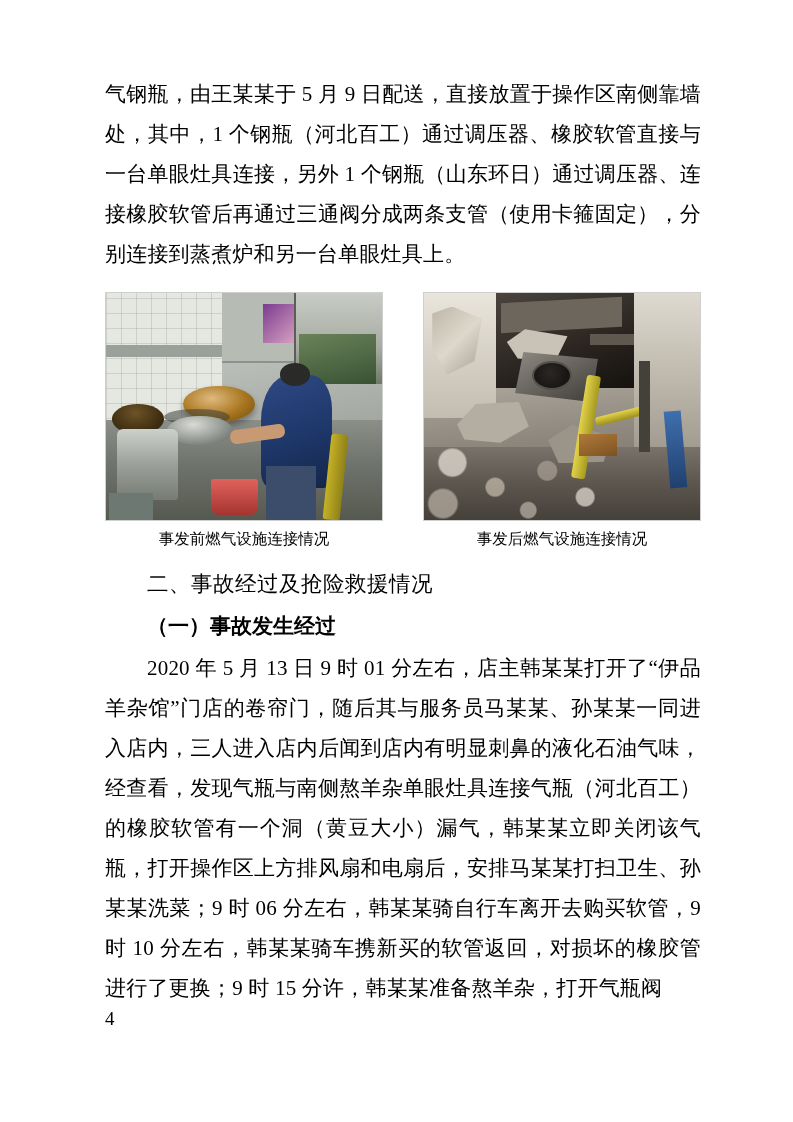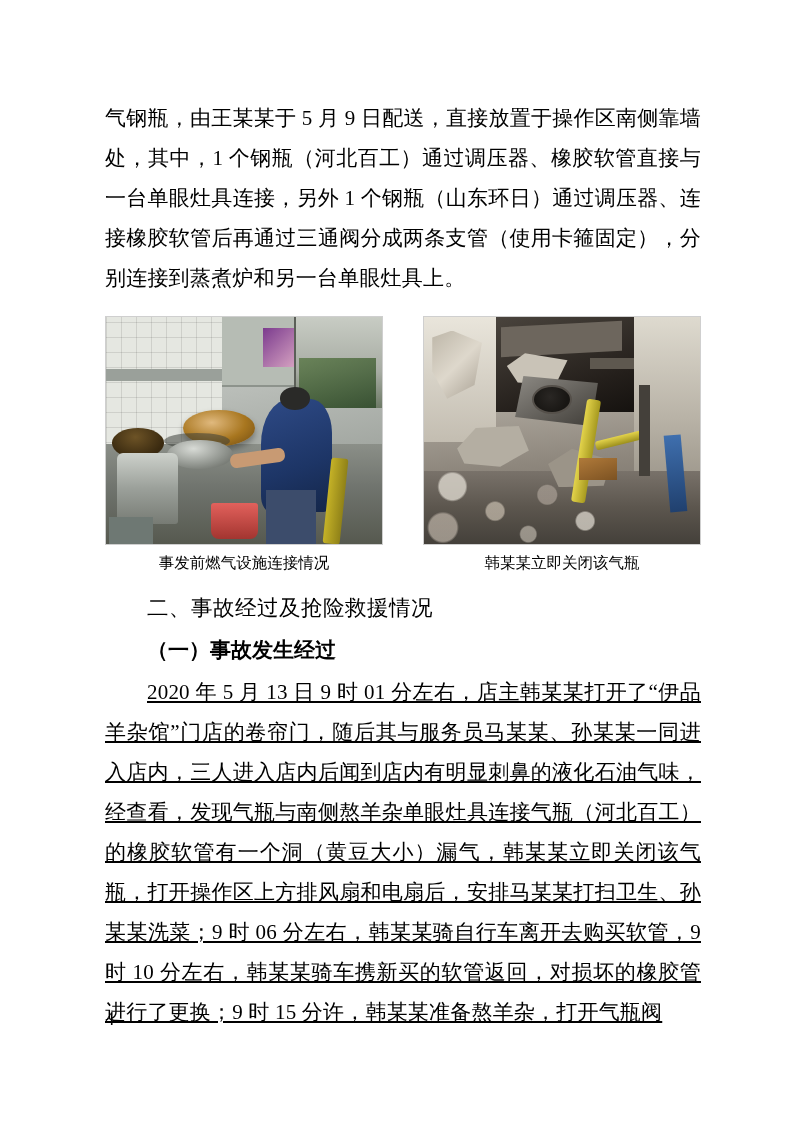--- a/index.html
+++ b/index.html
@@ -13,21 +13,21 @@
     font-family: "Liberation Serif", "DejaVu Serif", serif;
     color: #000000;
     position: relative;
     overflow: hidden;
   }
   .page {
     position: relative;
     width: 793px;
     height: 1122px;
     box-sizing: border-box;
-    padding: 98px 92px 0 105px;
+    padding: 74px 92px 0 105px;
   }
   .para {
     font-size: 21px;
     line-height: 40px;
     text-align: justify;
     text-justify: inter-ideograph;
     letter-spacing: 0.2px;
     margin: 0;
   }
   .indent2 {
@@ -67,21 +67,20 @@
   }
   .subheading {
     font-size: 21px;
     line-height: 40px;
     margin: 2px 0 0 0;
     text-indent: 42px;
     font-weight: bold;
   }
   .body-block {
     margin-top: 2px;
-    text-decoration: underline;
   }
   .page-number {
     position: absolute;
     left: 105px;
     bottom: 92px;
     font-size: 19px;
     font-family: "Liberation Serif", "DejaVu Serif", serif;
   }
 
   
@@ -337,21 +336,21 @@
         <div class="p2-floor"></div>
         <div class="p2-rubble2"></div>
         <div class="p2-rubble3"></div>
         <div class="p2-debris"></div>
         <div class="p2-yellow"></div>
         <div class="p2-yellow2"></div>
         <div class="p2-brick"></div>
         <div class="p2-pipe"></div>
         <div class="p2-blue"></div>
       </div>
-      <div class="caption">韩某某立即关闭该气瓶</div>
+      <div class="caption">事发后燃气设施连接情况</div>
     </div>
 
   </div>
 
   <p class="heading">二、事故经过及抢险救援情况</p>
 
   <p class="subheading">（一）事故发生经过</p>
 
   <p class="para indent2 body-block">2020 年 5 月 13 日 9 时 01 分左右，店主韩某某打开了“伊品羊杂馆”门店的卷帘门，随后其与服务员马某某、孙某某一同进入店内，三人进入店内后闻到店内有明显刺鼻的液化石油气味，经查看，发现气瓶与南侧熬羊杂单眼灶具连接气瓶（河北百工）的橡胶软管有一个洞（黄豆大小）漏气，韩某某立即关闭该气瓶，打开操作区上方排风扇和电扇后，安排马某某打扫卫生、孙某某洗菜；9 时 06 分左右，韩某某骑自行车离开去购买软管，9 时 10 分左右，韩某某骑车携新买的软管返回，对损坏的橡胶管进行了更换；9 时 15 分许，韩某某准备熬羊杂，打开气瓶阀</p>
 

